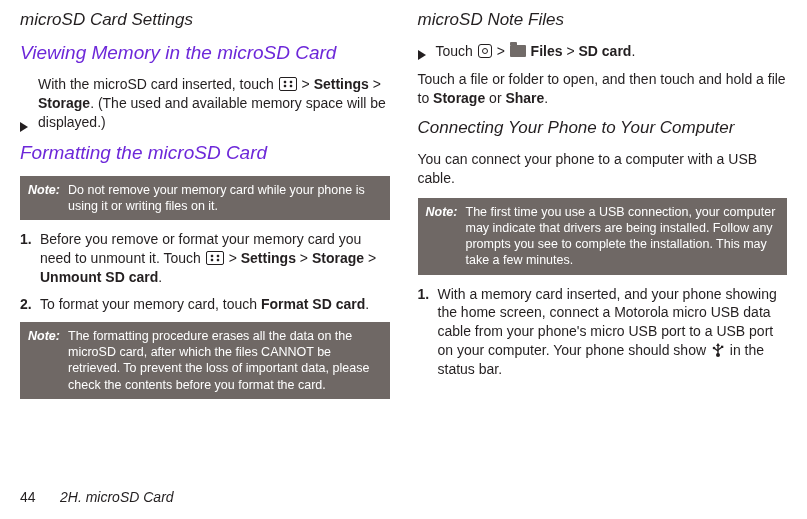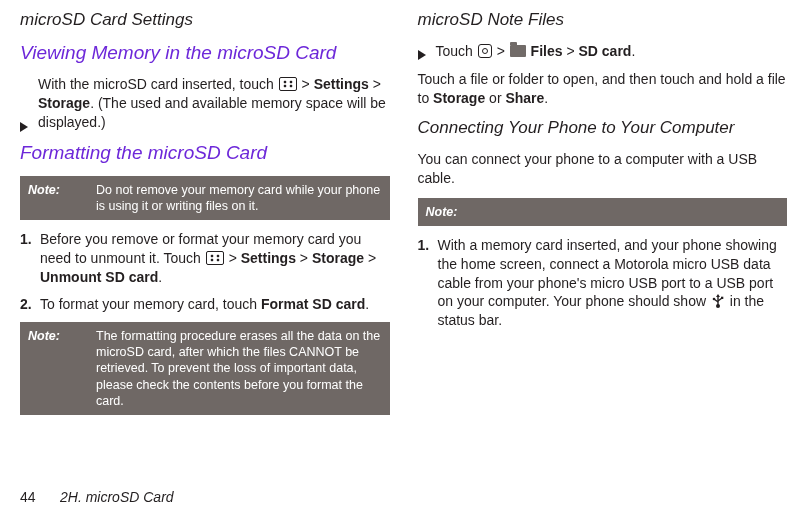--- a/index.html
+++ b/index.html
@@ -119,21 +119,20 @@
     .gt { font-family: inherit; }
     .bold { font-weight: bold; }
     .notebox {
       background: #6f6865;
       color: #fff;
       font-size: 12.5px;
       line-height: 1.3;
       padding: 6px 8px;
       margin: 6px 0 10px 0;
       display: flex;
-      gap: 28px;
     }
     .notebox .label {
       font-style: italic;
       font-weight: bold;
       width: 40px;
       flex-shrink: 0;
     }
     .notebox .msg { flex: 1; }
     .numlist {
       margin: 8px 0;
@@ -226,20 +225,21 @@
     <div class="plain">
       <span>Touch a file or folder to open, and then touch and hold a file to </span><span class="bold">Storage</span><span> or </span><span class="bold">Share</span><span>.</span>
     </div>
 
     <div class="h2" style="margin-top:4px">Connecting Your Phone to Your Computer</div>
 
     <div class="plain">You can connect your phone to a computer with a USB cable.</div>
 
     <div class="notebox">
       <div class="label">Note:</div>
+      <div class="msg">The first time you use a USB connection, your computer may indicate that drivers are being installed. Follow any prompts you see to complete the installation. This may take a few minutes.</div>
     </div>
 
     <div class="numlist">
       <div class="numitem">
         <div class="num">1.</div>
         <div class="txt">
           <span>With a memory card inserted, and your phone showing the home screen, connect a Motorola micro USB data cable from your phone's micro USB port to a USB port on your computer. Your phone should show </span><span class="usb-icon"><svg width="14" height="14" viewBox="0 0 14 14">
                 <g fill="#231f20">
                   <circle cx="7" cy="12" r="2"></circle>
                   <rect x="6.3" y="2" width="1.4" height="10"></rect>

